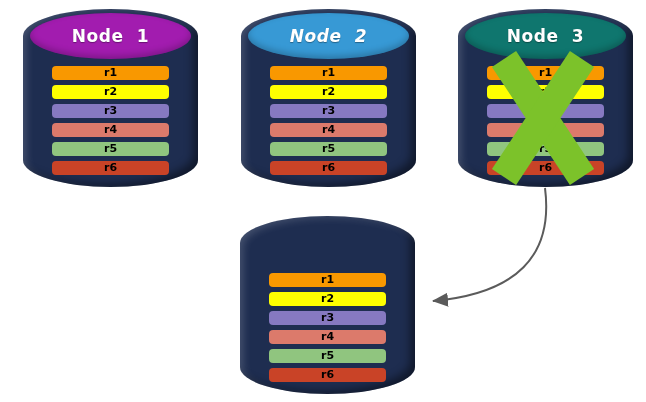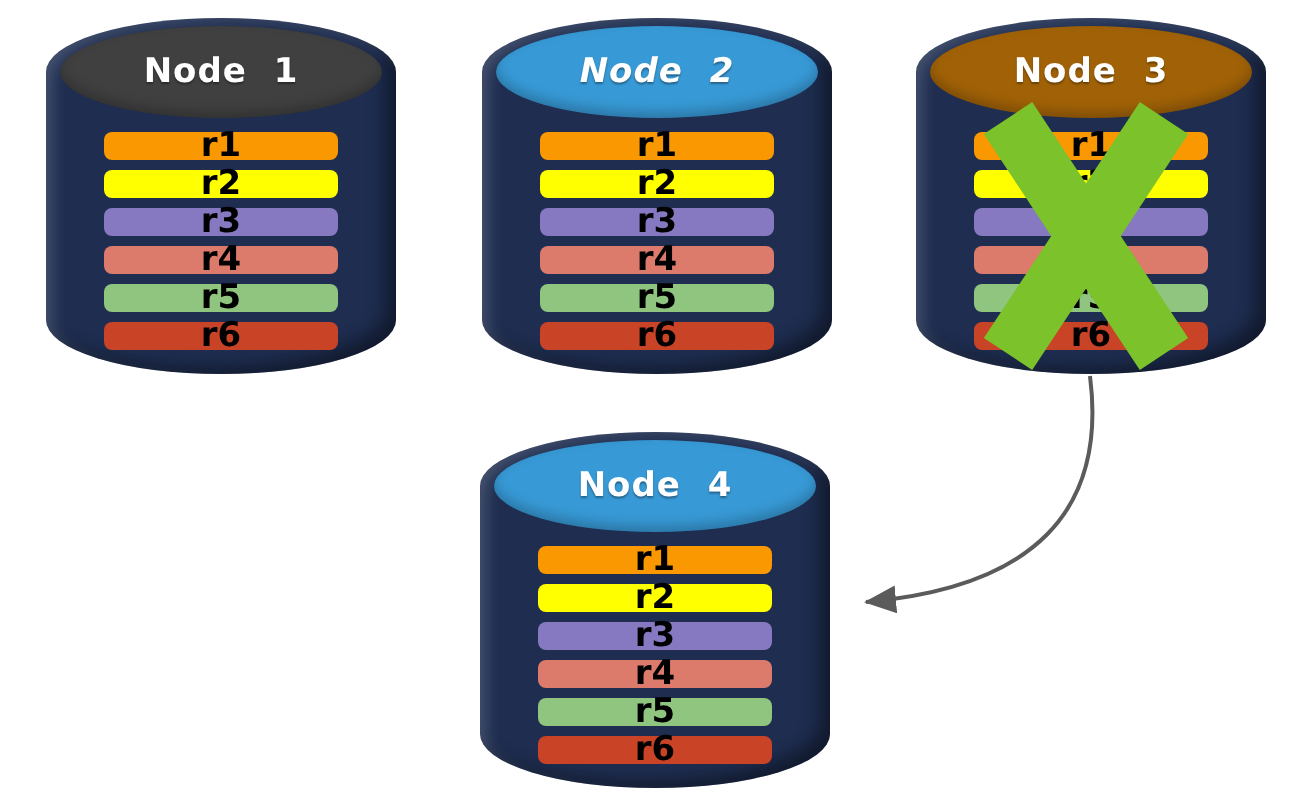--- a/index.html
+++ b/index.html
@@ -55,21 +55,21 @@
     display: flex;
     flex-direction: column;
     gap: 5px;
   }
   .bar {
     height: 14px;
     border-radius: 4px;
     display: flex;
     align-items: center;
     justify-content: center;
-    font-size: 17px;
+    font-size: 11px;
     font-weight: bold;
     color: #000000;
     line-height: 14px;
   }
 
   
   .cross-overlay {
     position: absolute;
     inset: 0;
     overflow: visible;
@@ -86,21 +86,21 @@
   }
   .connector-path { fill: none; stroke-width: 2; }
 </style>
 </head>
 <body>
 
 <div class="canvas">
 
   <div class="node node-1">
     <div class="cyl-body" style="background: rgb(30, 45, 80);"></div>
-    <div class="cyl-top" style="background: #404040;">
+    <div class="cyl-top" style="background: #a21caf;">
       <span class="node-title">Node 1</span>
     </div>
     <div class="bars">
       <div class="bar" style="background: rgb(249, 152, 0);">r1</div>
       <div class="bar" style="background: rgb(255, 255, 0);">r2</div>
       <div class="bar" style="background: rgb(134, 121, 193);">r3</div>
       <div class="bar" style="background: rgb(220, 122, 107);">r4</div>
       <div class="bar" style="background: rgb(144, 197, 127);">r5</div>
       <div class="bar" style="background: rgb(201, 67, 39);">r6</div>
     </div>
@@ -116,42 +116,39 @@
       <div class="bar" style="background: rgb(255, 255, 0);">r2</div>
       <div class="bar" style="background: rgb(134, 121, 193);">r3</div>
       <div class="bar" style="background: rgb(220, 122, 107);">r4</div>
       <div class="bar" style="background: rgb(144, 197, 127);">r5</div>
       <div class="bar" style="background: rgb(201, 67, 39);">r6</div>
     </div>
   </div>
 
   <div class="node node-3">
     <div class="cyl-body" style="background: rgb(30, 45, 80);"></div>
-    <div class="cyl-top" style="background: #a16207;">
+    <div class="cyl-top" style="background: #0f766e;">
       <span class="node-title">Node 3</span>
     </div>
     <div class="bars">
       <div class="bar" style="background: rgb(249, 152, 0);">r1</div>
       <div class="bar" style="background: rgb(255, 255, 0);">r2</div>
       <div class="bar" style="background: rgb(134, 121, 193);">r3</div>
       <div class="bar" style="background: rgb(220, 122, 107);">r4</div>
       <div class="bar" style="background: rgb(144, 197, 127);">r5</div>
       <div class="bar" style="background: rgb(201, 67, 39);">r6</div>
     </div>
     <svg class="cross-overlay" viewBox="0 0 175 178" width="175" height="178">
       <line class="cross-line" x1="46" y1="50" x2="124" y2="168" style="stroke: rgb(124, 194, 42);"></line>
       <line class="cross-line" x1="124" y1="50" x2="46" y2="168" style="stroke: rgb(124, 194, 42);"></line>
     </svg>
   </div>
 
   <div class="node node-4">
     <div class="cyl-body" style="background: rgb(30, 45, 80);"></div>
-    <div class="cyl-top" style="background: rgb(55, 153, 213);">
-      <span class="node-title">Node 4</span>
-    </div>
     <div class="bars">
       <div class="bar" style="background: rgb(249, 152, 0);">r1</div>
       <div class="bar" style="background: rgb(255, 255, 0);">r2</div>
       <div class="bar" style="background: rgb(134, 121, 193);">r3</div>
       <div class="bar" style="background: rgb(220, 122, 107);">r4</div>
       <div class="bar" style="background: rgb(144, 197, 127);">r5</div>
       <div class="bar" style="background: rgb(201, 67, 39);">r6</div>
     </div>
   </div>
 

